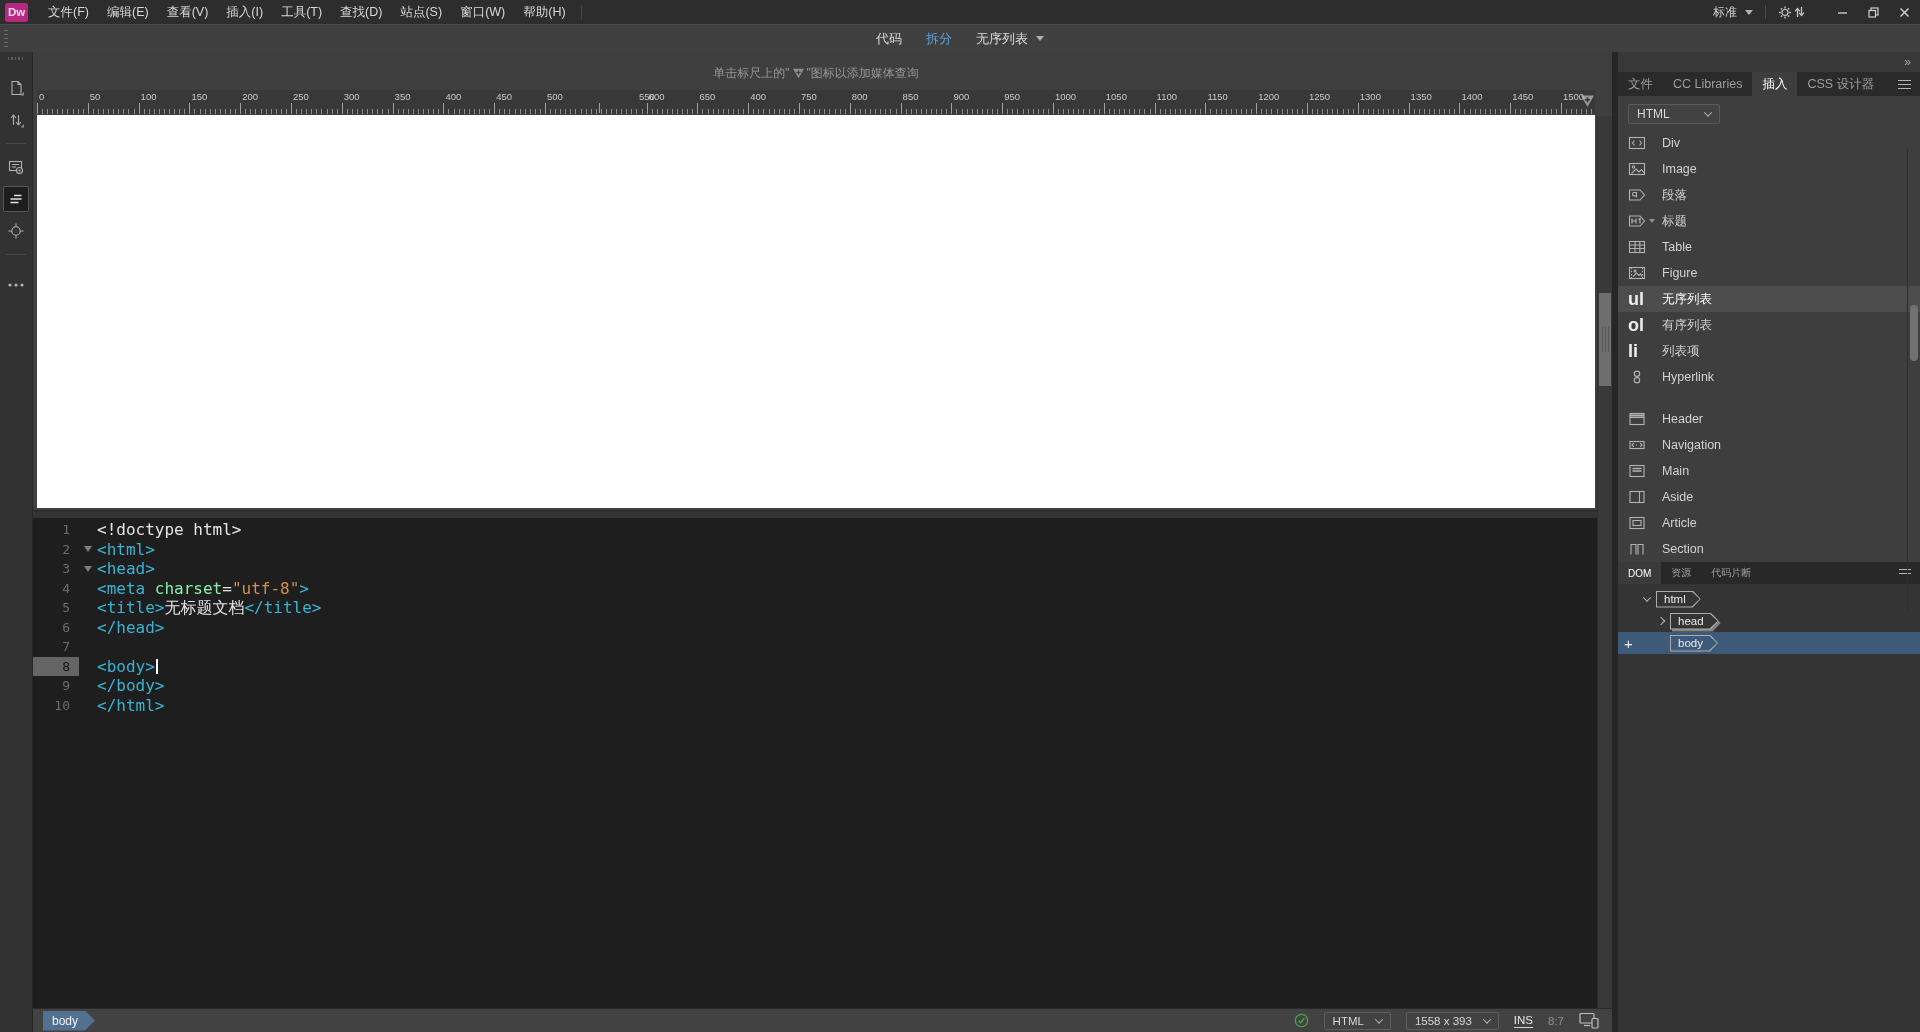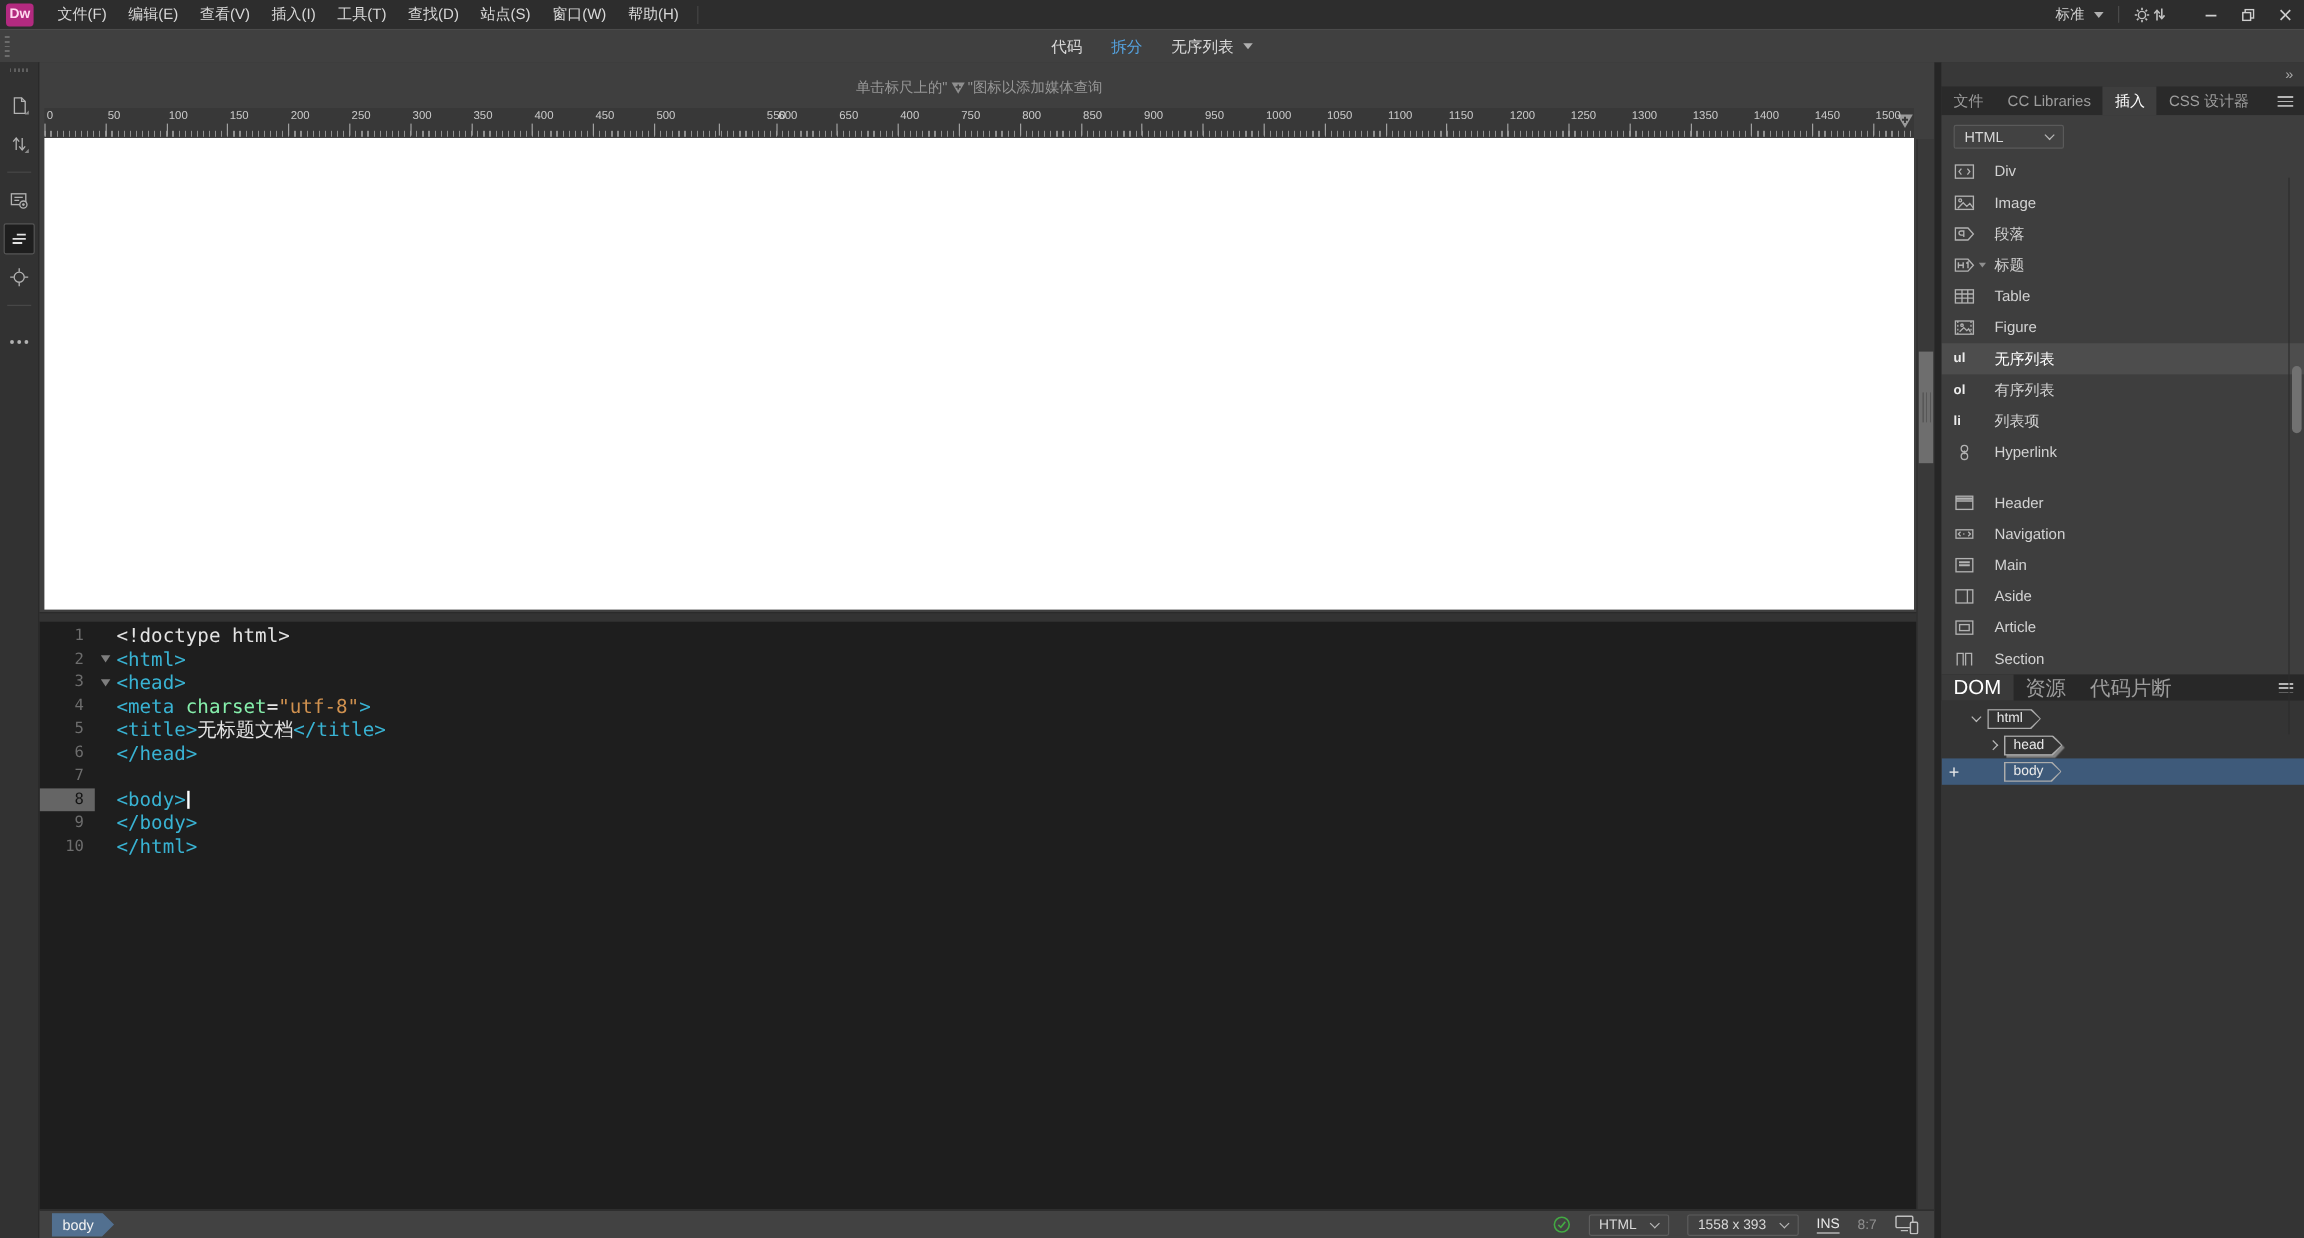--- a/index.html
+++ b/index.html
@@ -93,27 +93,27 @@
   .ptab{padding:0 10px;display:flex;align-items:center;font-size:12.5px;color:#9d9d9d;white-space:nowrap}
   .ptab.active{background:#3e3e3e;color:#ffffff}
   .hamb{width:13px;height:9px;background:repeating-linear-gradient(to bottom,#b5b5b5 0 1.5px,transparent 1.5px 3.8px);align-self:center;margin-left:auto;margin-right:9px;flex:none}
   .panel-body{flex:1;display:flex;flex-direction:column;background:#3e3e3e;overflow:hidden}
   .cat-dropdown{margin:8px 0 0 10px;width:92px;height:20px;border:1px solid #5a5a5a;border-radius:2px;background:#424242;display:flex;align-items:center;justify-content:space-between;padding:0 8px;font-size:12px;color:#d8d8d8;flex:none}
   .insert-list{margin-top:6px;flex:none}
   .insert-list.g2{margin-top:16px}
   .insert-row{height:26px;display:flex;align-items:center;padding-left:10px}
   .insert-row.hl{background:#4d4d4d}
   .ins-icon{width:34px;flex:none;display:flex;align-items:center;gap:3px;color:#b5b5b5}
-  .ins-glyph{font-weight:bold;font-size:11px;color:#ededed}
+  .ins-glyph{font-weight:bold;font-size:18px;color:#ededed}
   .ins-label{font-size:12.5px;color:#d2d2d2}
   .insert-row.hl .ins-label{color:#ffffff}
   .tri-down.small{border-left-width:3.5px;border-right-width:3.5px;border-top-width:4.5px;border-top-color:#8f8f8f}
 
   .dom-header{height:22px;background:#282828;display:flex;align-items:stretch;flex:none}
-  .dom-tab{padding:0 10px;font-size:17px;display:flex;align-items:center;color:#9d9d9d}
+  .dom-tab{padding:0 10px;font-size:10px;display:flex;align-items:center;color:#9d9d9d}
   .dom-tab.active{background:#3a3a3a;color:#ffffff}
   .dom-body{flex:1;background:#343434;padding-top:4px}
   .dom-row{height:22px;display:flex;align-items:center;position:relative;--pillbg:#343434}
   .dom-row.selected{background:#3e5a7a;--pillbg:#3e5a7a}
   .dom-plus{position:absolute;left:6px;color:#ececec;font-size:15px;line-height:1}
   .dom-chev{width:18px;flex:none;display:flex;justify-content:center}
   .pill{position:relative;height:17px;display:inline-flex;align-items:center;padding:0 15px 0 8px;font-size:11.5px;color:#eaeaea}
   .pill .bgA{position:absolute;inset:0;background:#acacac;clip-path:polygon(0 0,calc(100% - 8px) 0,100% 50%,calc(100% - 8px) 100%,0 100%)}
   .pill .bgB{position:absolute;inset:1px;background:var(--pillbg);clip-path:polygon(0 0,calc(100% - 8px) 0,100% 50%,calc(100% - 8px) 100%,0 100%)}
   .pill span{position:relative;z-index:1}

